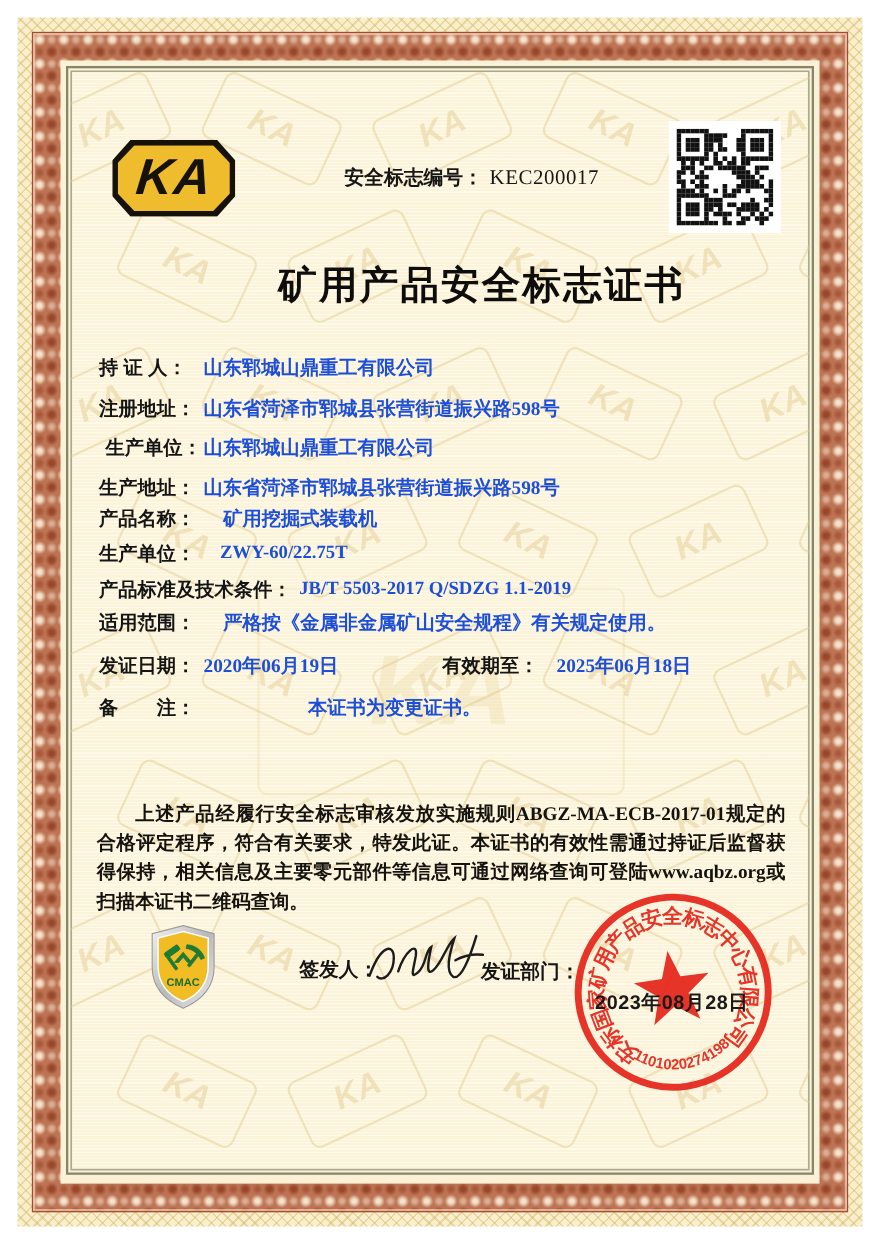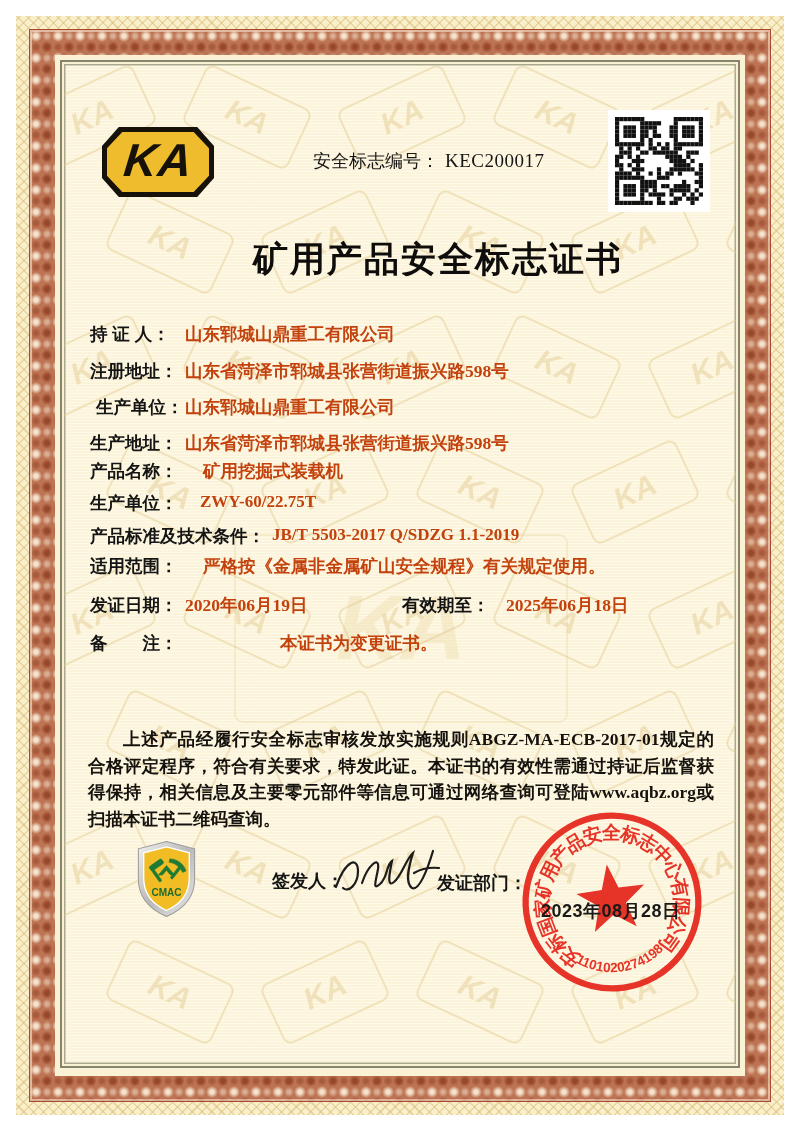--- a/index.html
+++ b/index.html
@@ -34,31 +34,31 @@
   .ka-logo{left:102px;top:127px;width:112px;height:70px;
     clip-path:polygon(15% 0,85% 0,100% 27%,100% 73%,85% 100%,15% 100%,0 73%,0 27%);
     background:#16120a;display:flex;align-items:center;justify-content:center;}
   .ka-logo-inner{width:102px;height:60px;
     clip-path:polygon(15% 0,85% 0,100% 27%,100% 73%,85% 100%,15% 100%,0 73%,0 27%);
     background:#eebc2c;display:flex;align-items:center;justify-content:center;}
   .ka-logo-text{font-family:"Liberation Sans",sans-serif;font-weight:900;font-style:italic;
     font-size:46px;color:#16120a;transform:skewX(-6deg);letter-spacing:1px;line-height:1;padding-bottom:4px;}
   
   .mark-no{left:313px;top:149px;font-size:18px;color:#161616;}
-  .mark-no .lbl{font-family:"Liberation Sans",sans-serif;font-weight:400;}
+  .mark-no .lbl{font-family:"Liberation Sans",sans-serif;font-weight:700;}
   .mark-no .val{font-family:"Liberation Serif",serif;font-size:19px;letter-spacing:.5px;padding-left:6px;}
   .qr-box{left:608px;top:110px;width:102px;height:102px;background:#ffffff;
     display:flex;align-items:center;justify-content:center;}
   
   .title{left:0;top:236px;width:800px;text-align:center;
     font-family:"Liberation Serif","DejaVu Serif",serif;font-weight:900;
     font-size:35px;color:#0e0d0b;letter-spacing:2px;padding-left:38px;}
   
   .row-label{font-family:"Liberation Sans",sans-serif;font-weight:700;font-size:17.5px;color:#141414;white-space:nowrap;}
-  .row-value{font-family:"Liberation Serif","DejaVu Serif",serif;font-weight:700;font-size:17.5px;color:#c2410c;white-space:nowrap;}
+  .row-value{font-family:"Liberation Serif","DejaVu Serif",serif;font-weight:700;font-size:17.5px;color:#1d4ed8;white-space:nowrap;}
   .row-value.mono{font-family:Liberation Serif, serif;font-weight:700;font-size:17px;letter-spacing:0;}
   
   .statement{left:88px;top:726px;width:626px;
     font-family:"Liberation Serif","DejaVu Serif",serif;font-weight:700;
     font-size:17.5px;line-height:26.5px;color:#15120e;text-align:justify;text-indent:2em;}
   
   .cmac-badge{left:133px;top:840px;width:67px;height:78px;}
   .signer-label,.dept-label{font-family:"Liberation Sans",sans-serif;font-weight:700;font-size:18px;color:#141414;white-space:nowrap;text-align:right;}
   .signature{left:328px;top:843px;}
   

